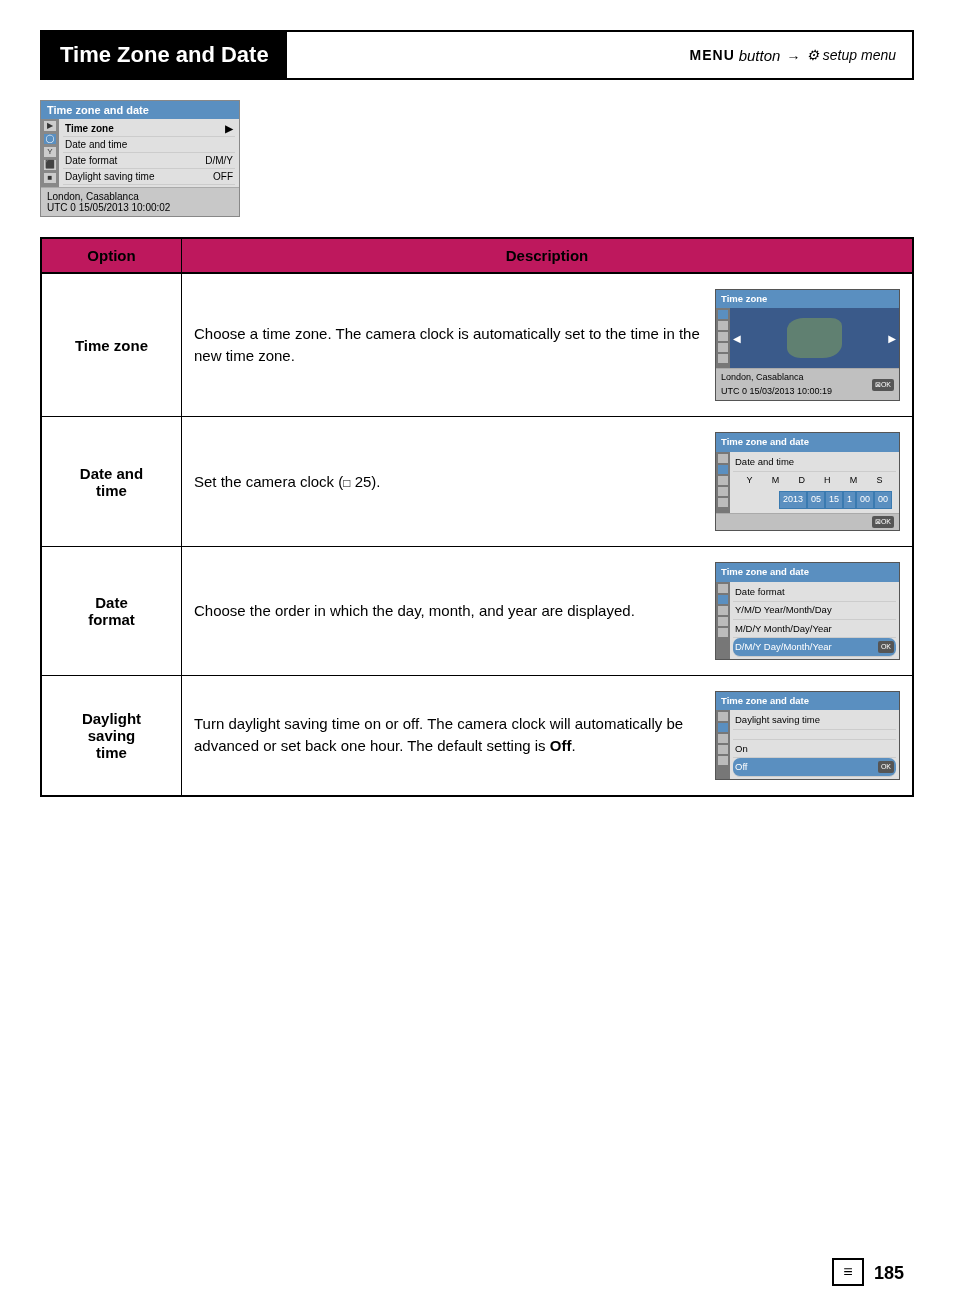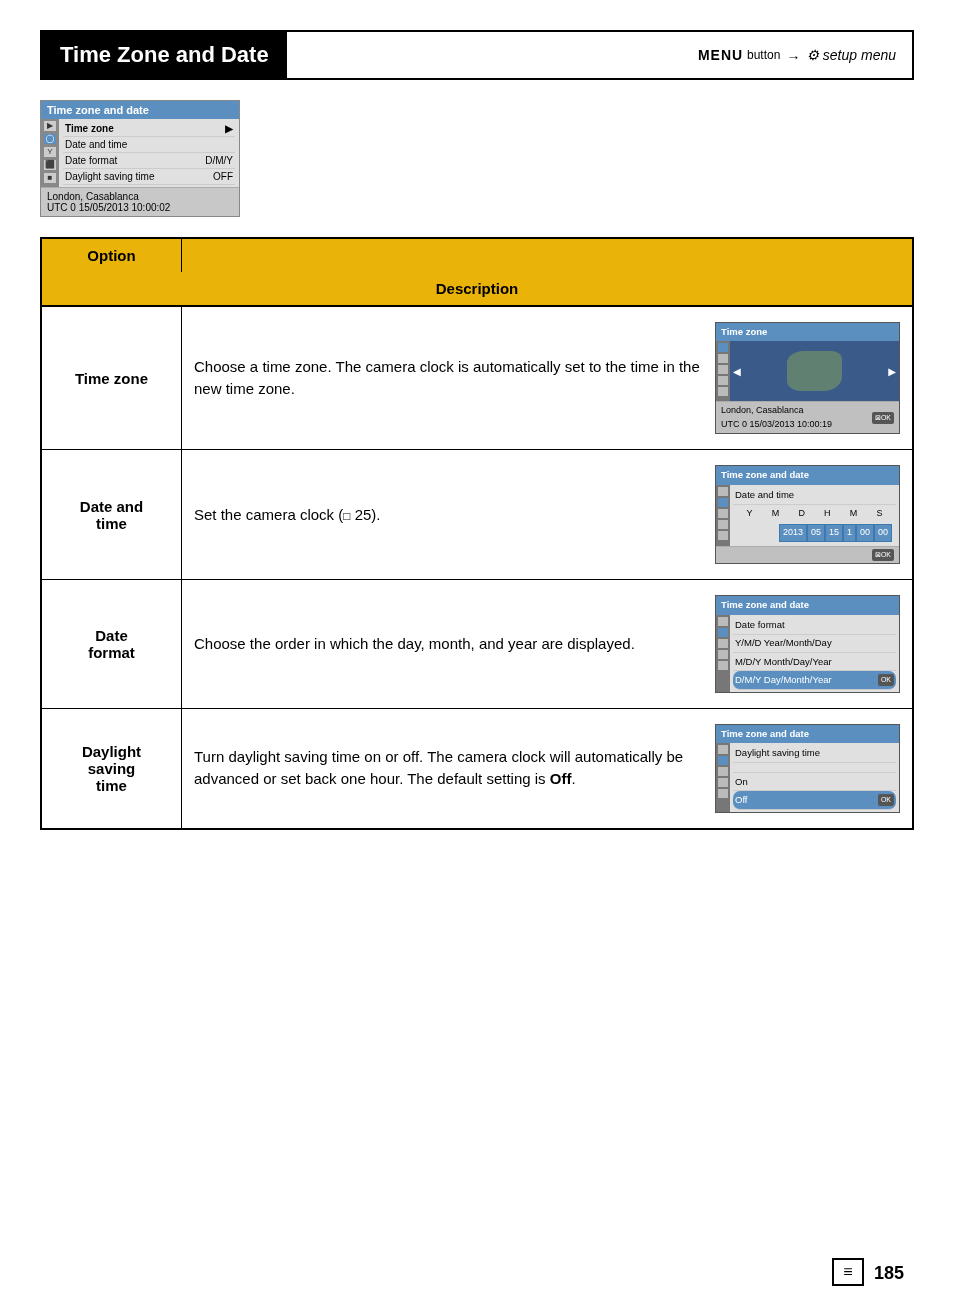--- a/index.html
+++ b/index.html
@@ -40,21 +40,22 @@
       font-style: normal;
       text-align: center;
     }
     .header-nav .menu-word {
       font-family: Arial, sans-serif;
       font-weight: bold;
       font-size: 14px;
       letter-spacing: 1px;
     }
     .header-nav .italic-part {
-      font-size: 12px;
+      font-style: italic;
+      font-size: 15px;
     }
     .header-nav .arrow {
       margin: 0 6px;
       font-size: 14px;
     }
 
     
     .intro-section {
       display: flex;
       align-items: flex-start;
@@ -133,23 +134,22 @@
     
     .main-table {
       margin: 0 40px;
       border-top: 2px solid #000;
       border-left: 2px solid #000;
       border-right: 2px solid #000;
       width: calc(100% - 80px);
     }
     .table-header-row {
       display: flex;
-      background: #eab308;
+      background: #be185d;
       border-bottom: 2px solid #000;
-      flex-direction: column;
     }
     .col-option {
       width: 140px;
       flex-shrink: 0;
       text-align: center;
       font-weight: bold;
       padding: 8px 4px;
       border-right: 1px solid #000;
       font-size: 15px;
     }

